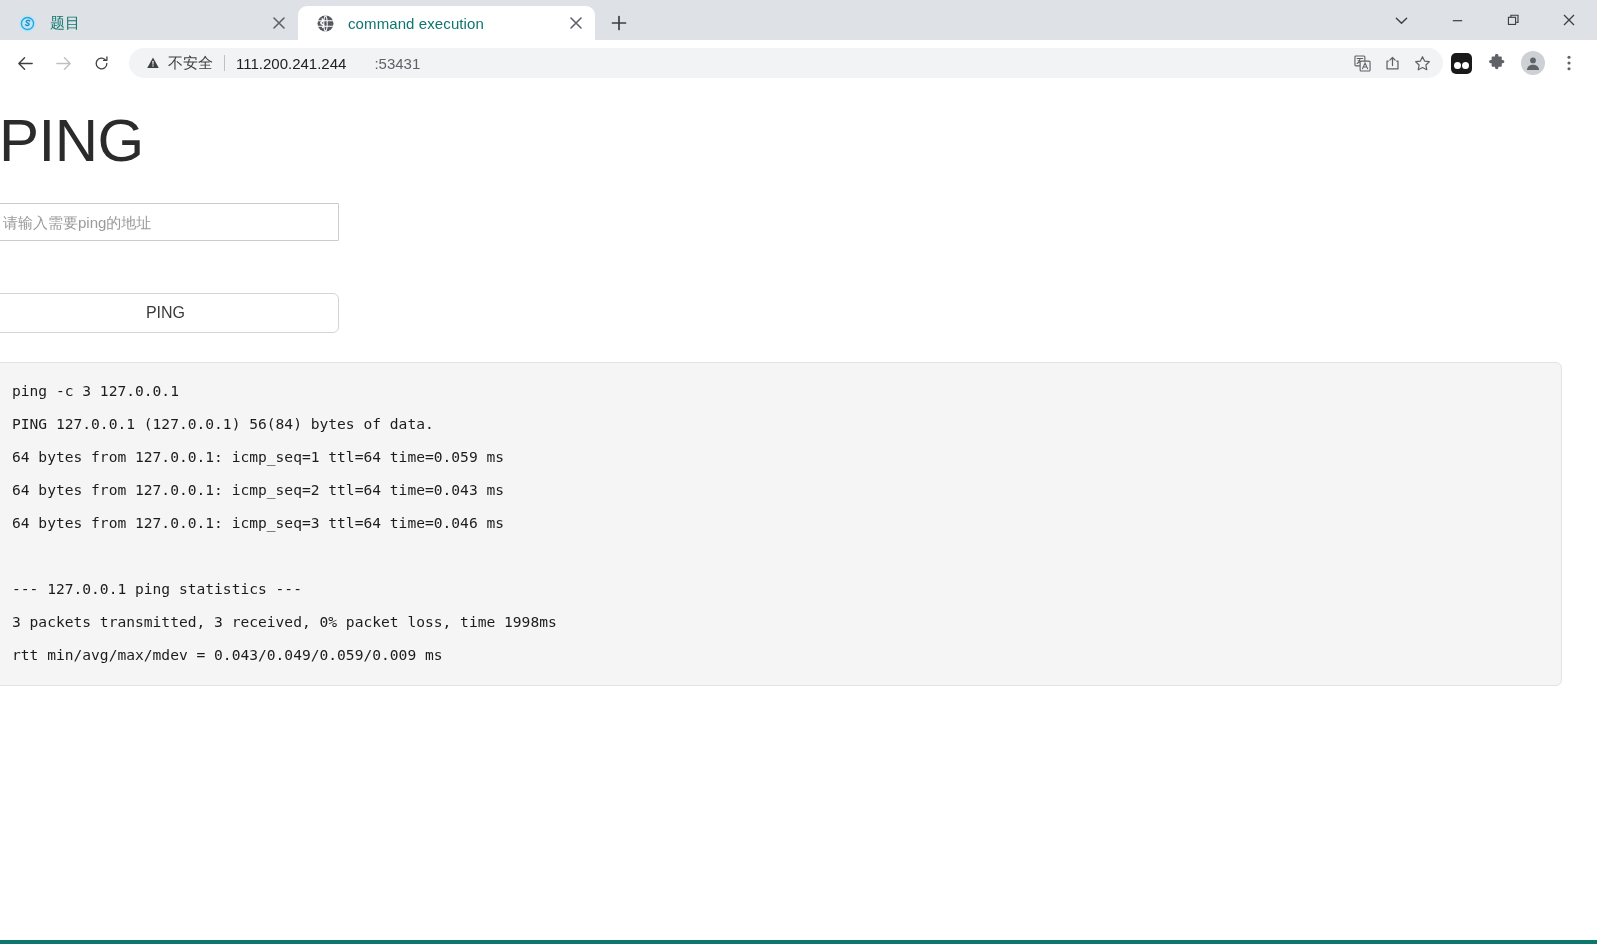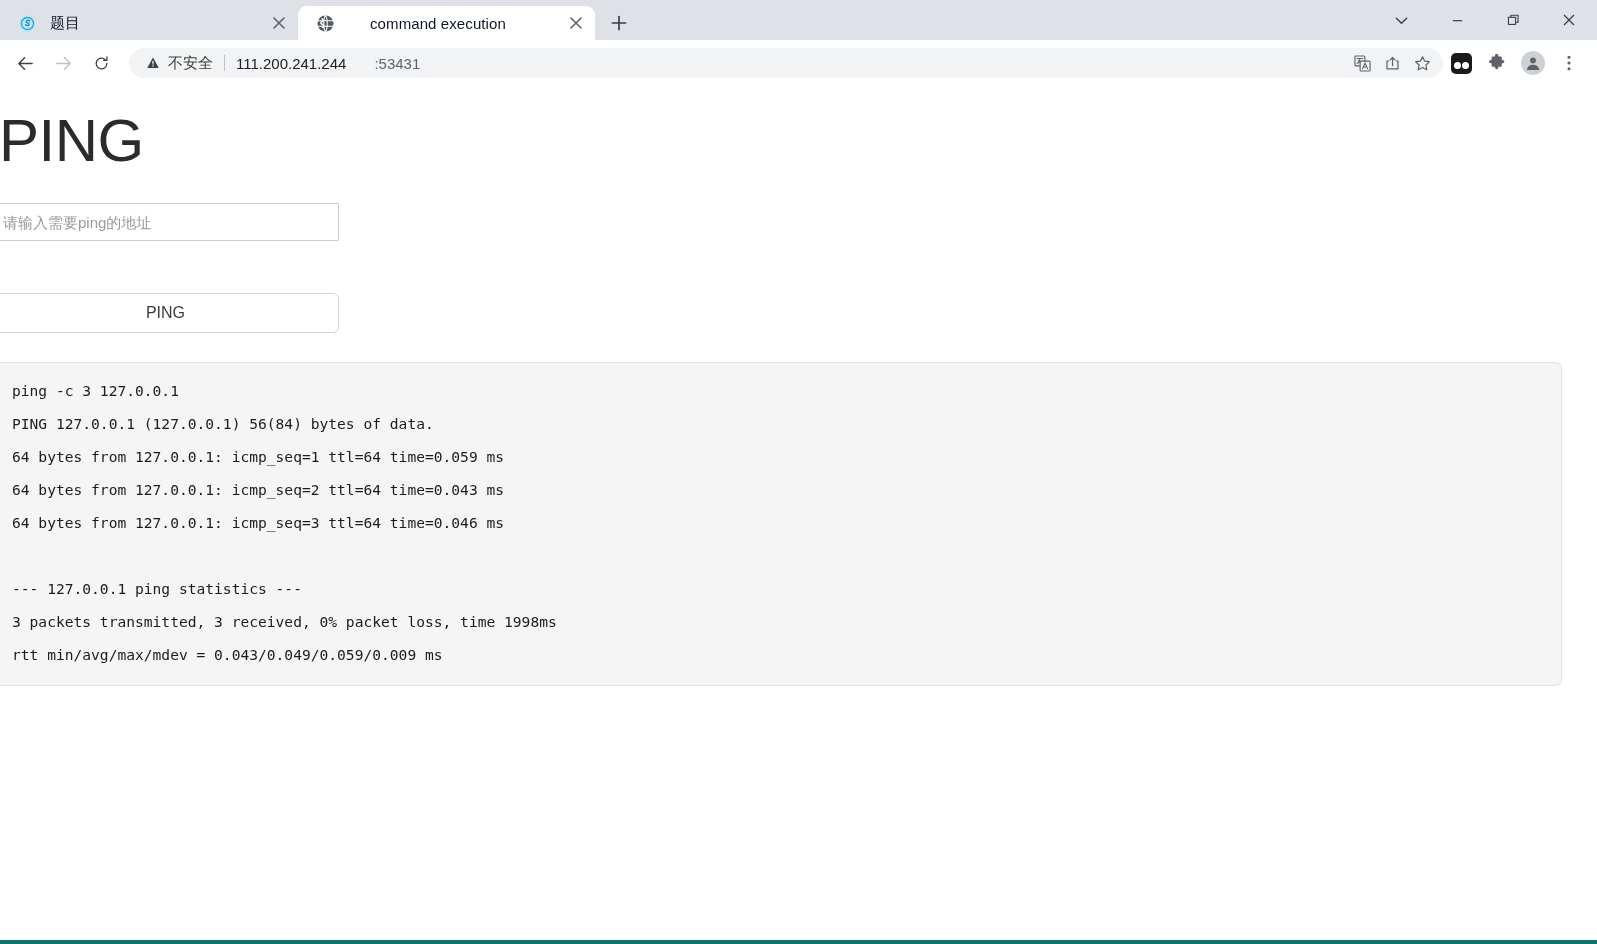--- a/index.html
+++ b/index.html
@@ -31,29 +31,28 @@
     flex: none;
   }
 
   .tab {
     height: 34px;
     display: flex;
     align-items: center;
     padding: 0 6px 0 18px;
     position: relative;
     font-size: 15px;
-    color: #0f172a;
+    color: #0f766e;
     cursor: default;
   }
   .tab.inactive { width: 298px; }
   .tab.active {
     width: 297px;
     background: #ffffff;
     border-radius: 9px 9px 0 0;
-    gap: 22px;
   }
 
   .tab-fav {
     width: 19px; height: 19px;
     flex: none;
     margin-right: 13px;
     display: flex; align-items: center; justify-content: center;
   }
   .tab-title {
     flex: 1 1 auto;

